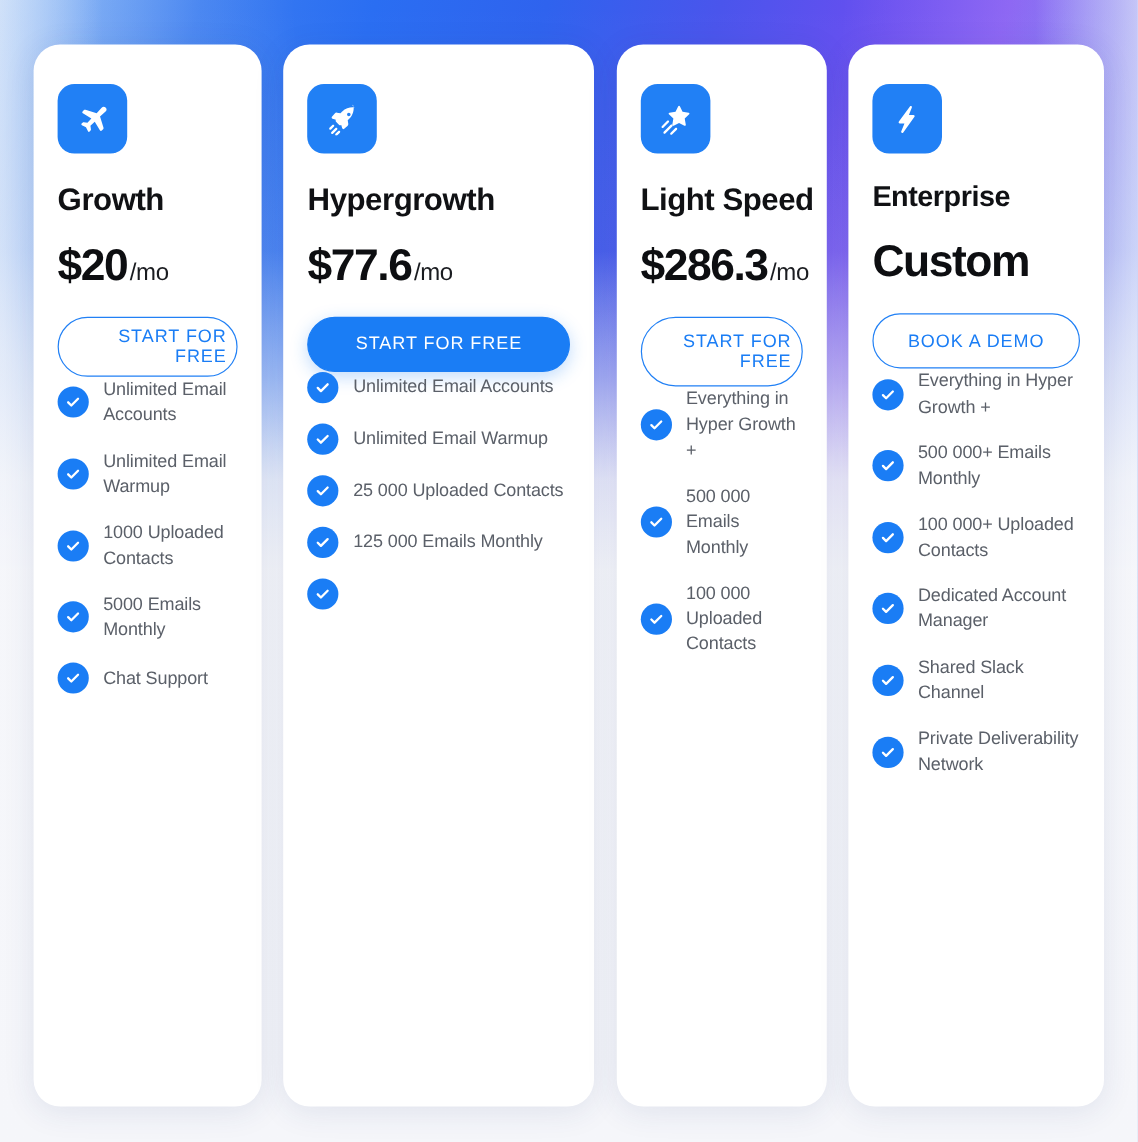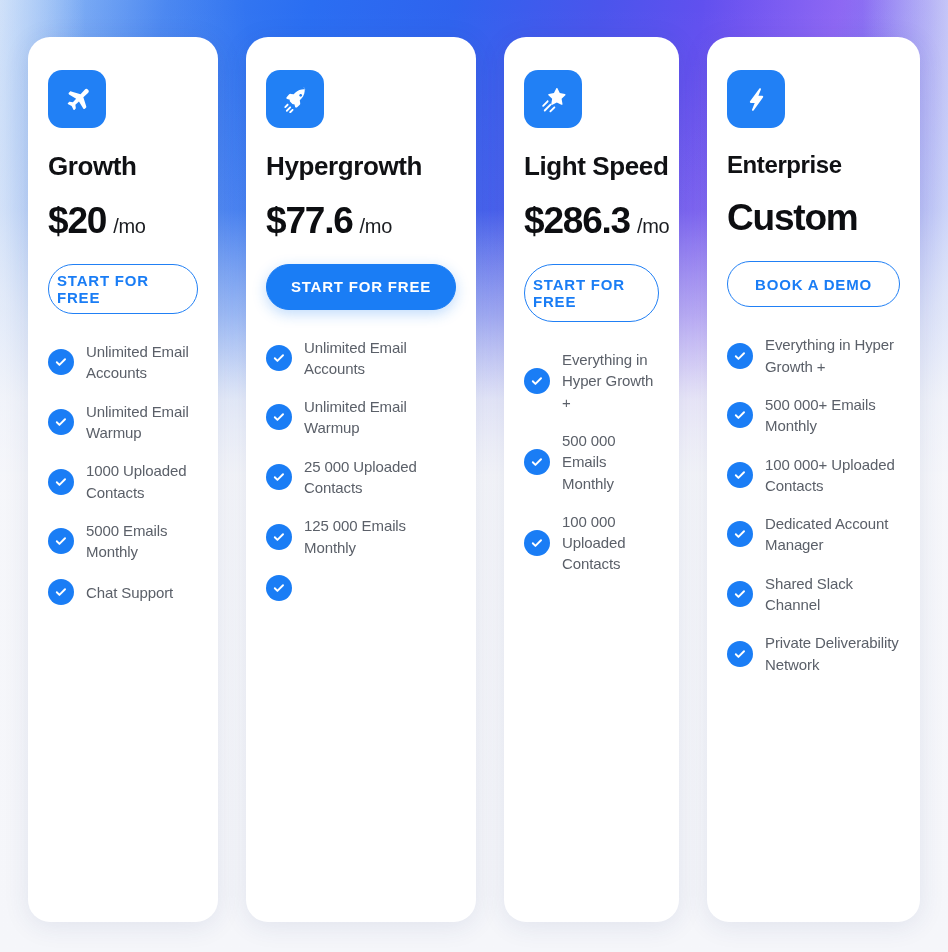--- a/index.html
+++ b/index.html
@@ -65,21 +65,21 @@
   .card {
     width: 190px;
     background: #ffffff;
     border-radius: 22px;
     padding: 33px 20px 20px 20px;
     box-shadow: 0 4px 26px rgba(38, 60, 120, 0.10);
     display: flex;
     flex-direction: column;
     position: relative;
   }
-  .card.wide { width: 230px; }
+  .card.wide { width: 259px; }
   .card.wide3 { width: 175px; }
   .card.wide4 { width: 213px; }
 
   
   .plan-icon {
     width: 58px;
     height: 58px;
     border-radius: 14px;
     background: #2180f5;
     display: flex;
@@ -112,38 +112,37 @@
     font-size: 37px;
     font-weight: bold;
     color: #0d0e11;
     letter-spacing: -1.2px;
     line-height: 1;
   }
   .price-unit {
     font-size: 20px;
     color: #1a1c20;
     letter-spacing: -0.3px;
-    margin-left: 7px;
+    margin-left: 2px;
   }
 
   
   .cta {
     display: flex;
     align-items: center;
     justify-content: center;
-    text-align: left;
+    text-align: right;
     border-radius: 40px;
     font-size: 15px;
-    font-weight: bold;
+    font-weight: normal;
     letter-spacing: 0.8px;
     line-height: 1.15;
     cursor: pointer;
     user-select: none;
     padding: 11px 8px;
-    margin-bottom: 27px;
     min-height: 46px;
   }
   .cta.outline {
     background: #ffffff;
     border: 1.5px solid #2180f5;
     color: #1a7df5;
   }
   .cta.filled {
     background: #1a7df5;
     border: 1.5px solid #1a7df5;

